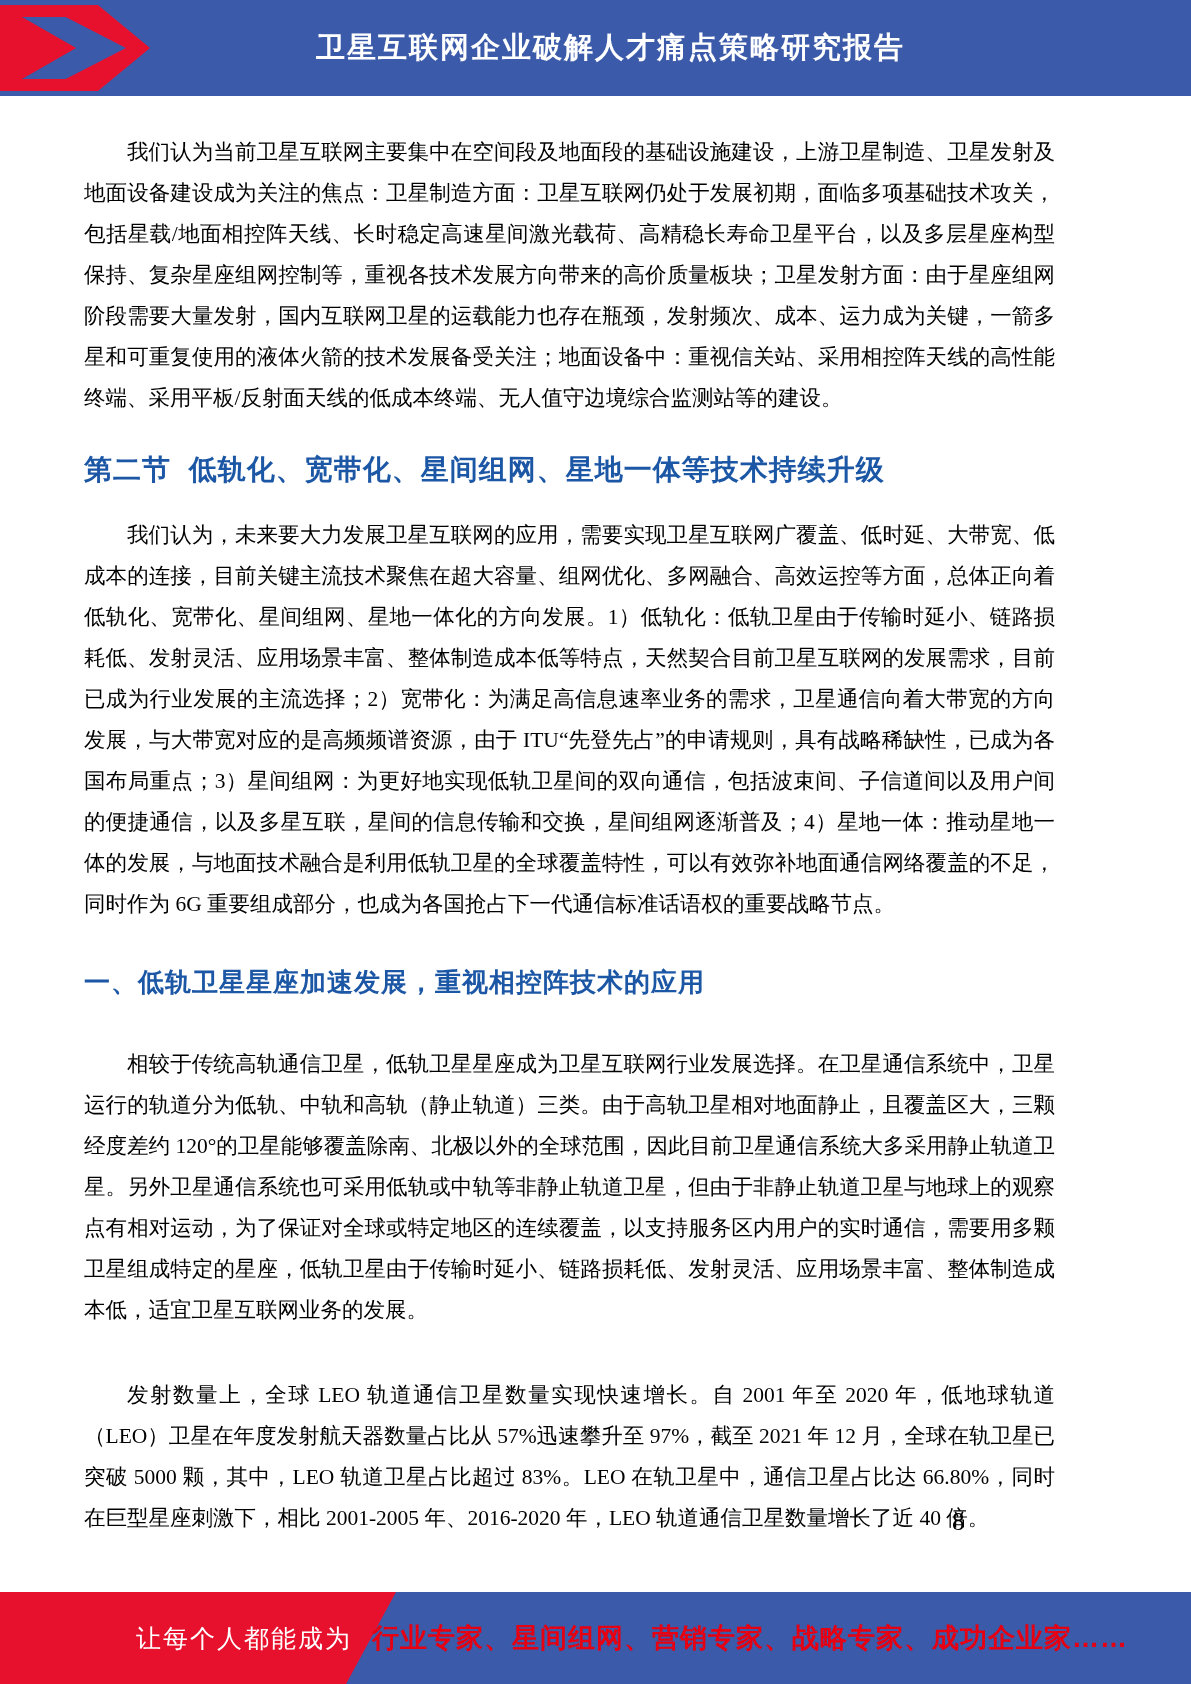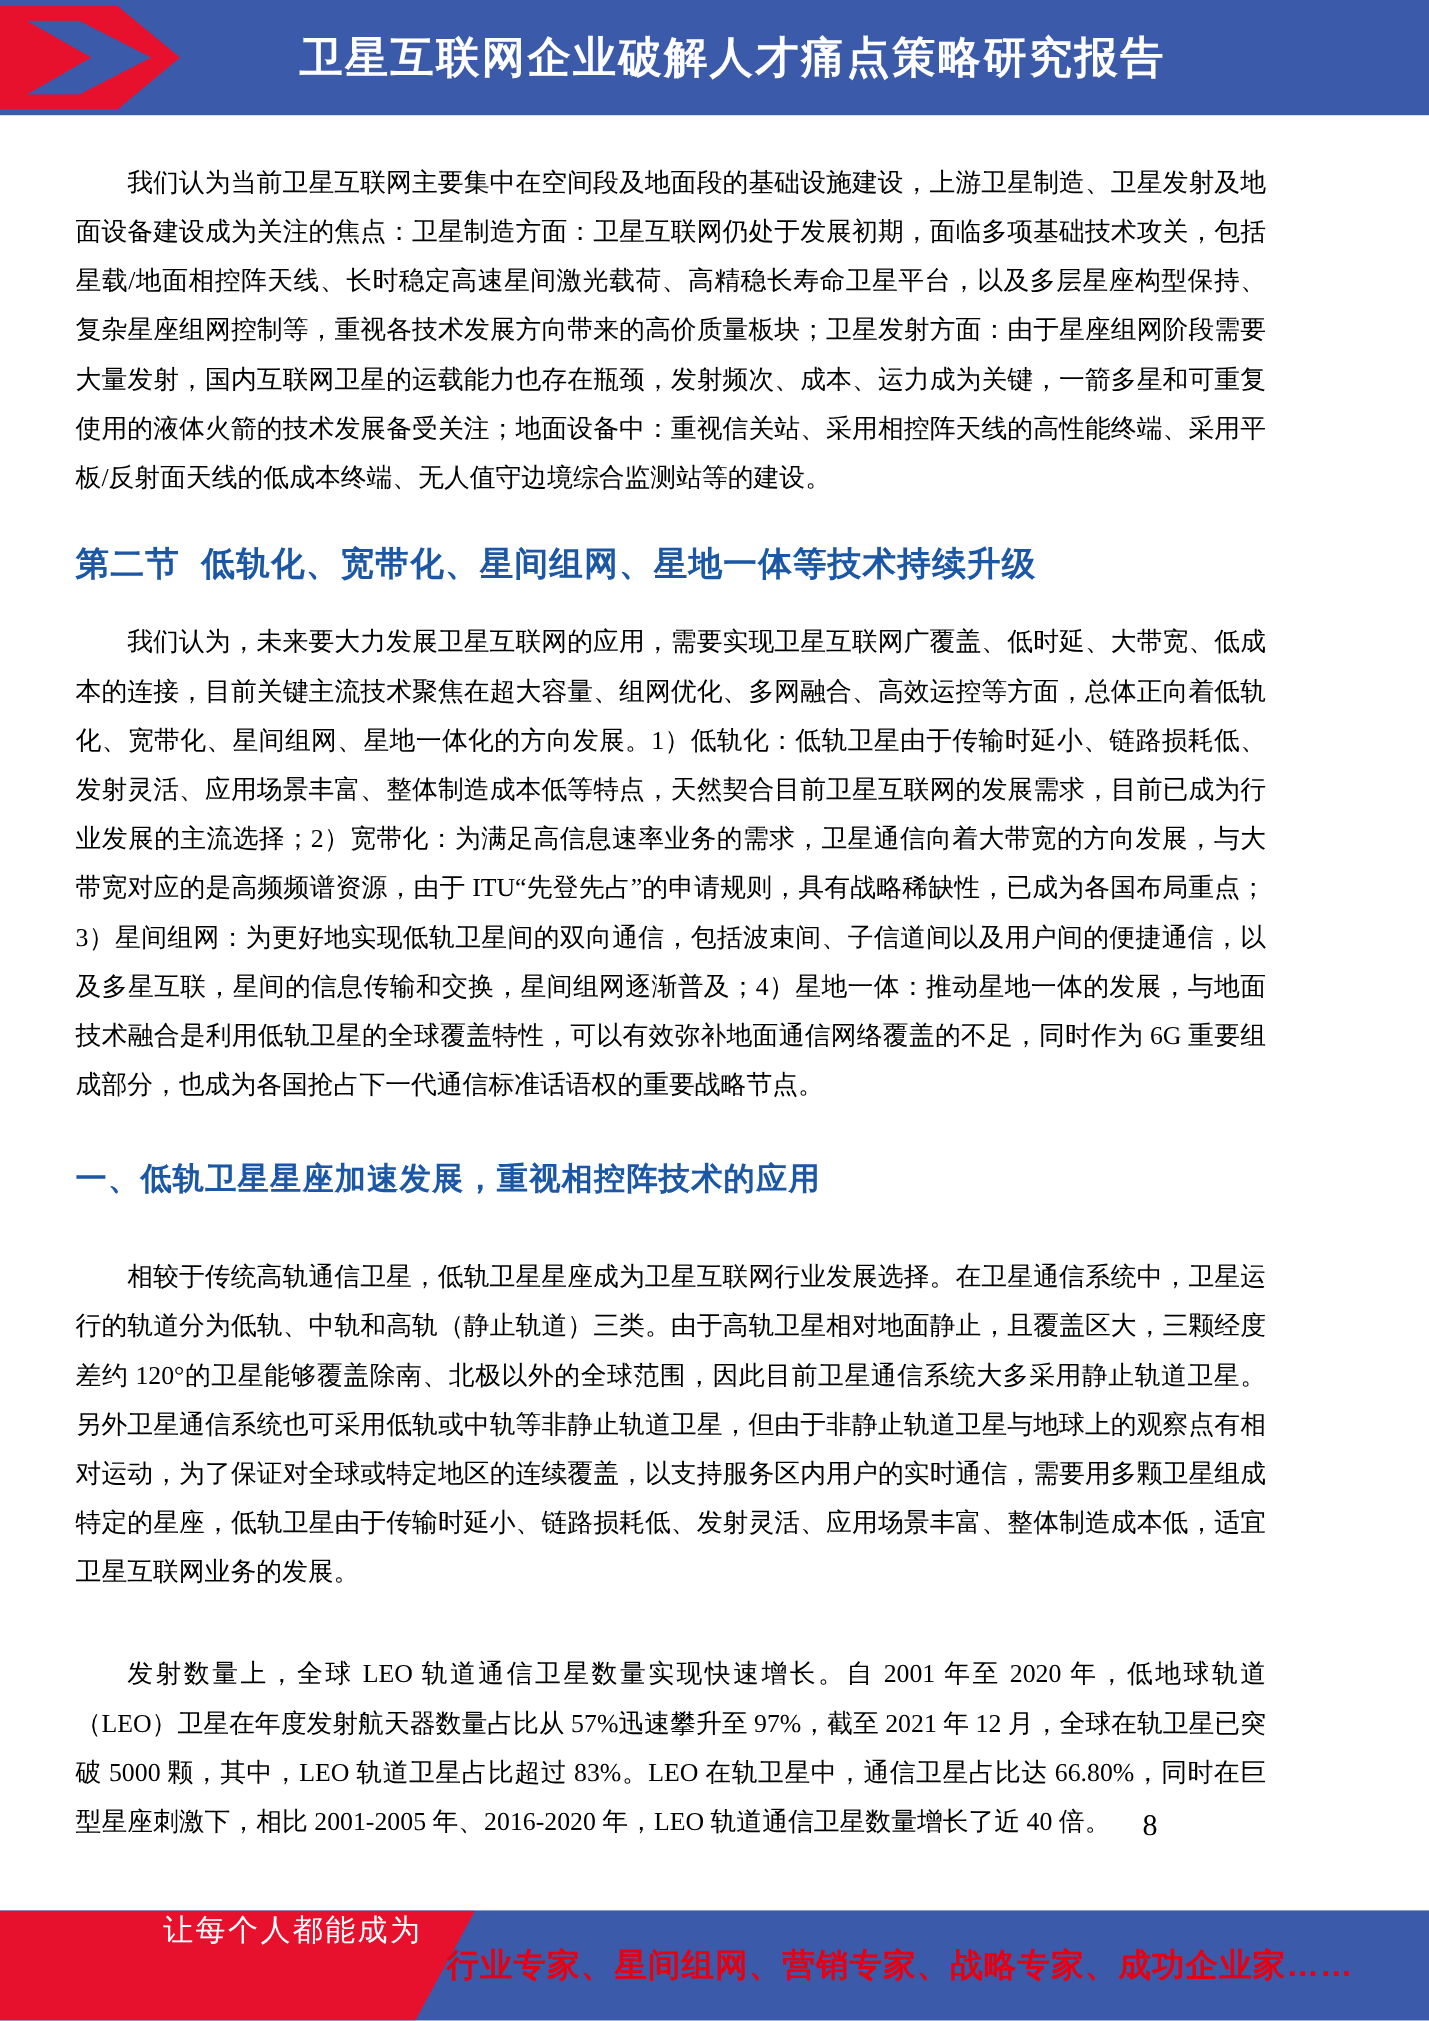--- a/index.html
+++ b/index.html
@@ -22,21 +22,21 @@
     height: 96px;
     background: var(--header-blue, #3B5AA9);
     display: flex;
     align-items: center;
     justify-content: center;
   }
   .header-title {
     color: #ffffff;
     font-family: "Liberation Sans", sans-serif;
     font-weight: bold;
-    font-size: 36px;
+    font-size: 29px;
     letter-spacing: 2px;
     margin-left: 30px;
   }
   .arrow-wrap {
     position: absolute;
     left: 0; top: 5px; bottom: 5px;
     width: 160px;
   }
   .arrow-red {
     position: absolute;
@@ -50,21 +50,21 @@
     left: 22px; top: 12px; bottom: 12px; width: 104px;
     background: var(--header-blue, #3B5AA9);
     -webkit-clip-path: polygon(0 0, 42% 0, 100% 50%, 42% 100%, 0 100%, 52% 50%);
     clip-path: polygon(0 0, 42% 0, 100% 50%, 42% 100%, 0 100%, 52% 50%);
   }
 
   
   .content {
     position: absolute;
     top: 96px; left: 0; right: 0; bottom: 92px;
-    padding: 36px 136px 0 63px;
+    padding: 36px 136px 0 84px;
   }
   .para {
     font-size: 21.5px;
     line-height: 41px;
     color: #000000;
     text-align: justify;
     text-indent: 2em;
   }
   .para + .para { margin-top: 44px; }
   .section-heading {
@@ -101,21 +101,21 @@
     background: var(--header-blue, #3B5AA9);
   }
   .footer-red {
     position: absolute;
     left: 0; top: 0; bottom: 0;
     width: 400px;
     background: var(--accent-red, #E8112D);
     -webkit-clip-path: polygon(0 0, 396px 0, 346px 100%, 0 100%);
     clip-path: polygon(0 0, 396px 0, 346px 100%, 0 100%);
     display: flex;
-    align-items: flex-start;
+    align-items: center;
   }
   .footer-left-text {
     color: #ffffff;
     font-family: "Liberation Sans", sans-serif;
     font-size: 25px;
     letter-spacing: 2px;
     padding-left: 136px;
     white-space: nowrap;
   }
   .footer-right-text {

